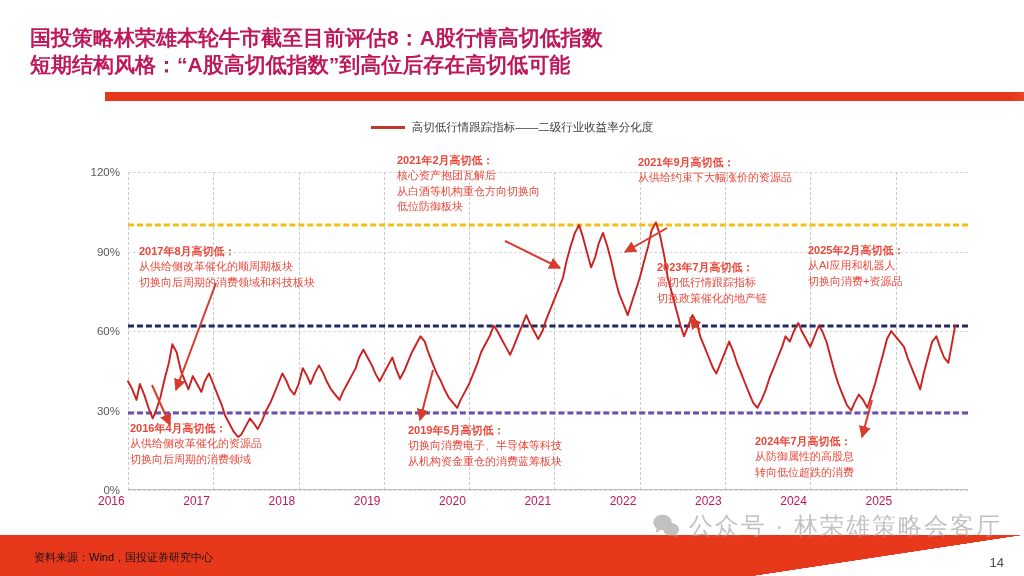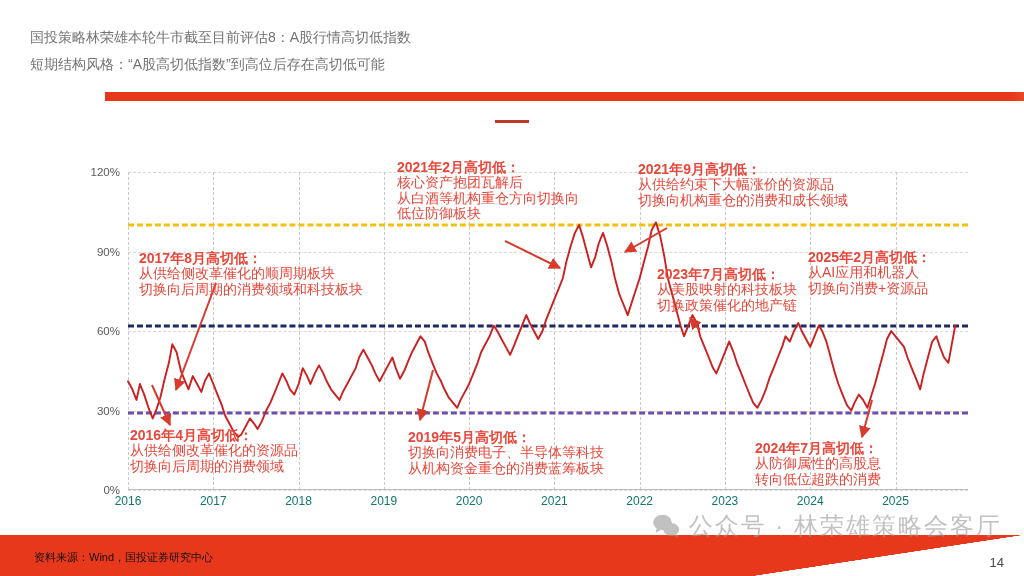--- a/index.html
+++ b/index.html
@@ -6,21 +6,21 @@
   body{
     width:1024px;height:576px;overflow:hidden;position:relative;
     background:#ffffff;
     font-family:"Liberation Sans","DejaVu Sans",sans-serif;
   }
   #slide{position:absolute;inset:0;background:#fff;}
 
   
   .title-wrap{position:absolute;left:30px;top:24px;width:960px;}
   .title-line{
-    font-size:14px;font-weight:normal;color:#737373;line-height:27px;
+    font-size:21px;font-weight:bold;color:#be185d;line-height:27px;
     letter-spacing:0px;white-space:nowrap;
   }
   .title-rule-fade{
     position:absolute;left:105px;top:92px;width:1030px;height:9px;
     background:linear-gradient(to right,#e8381b 0%,#e8381b 88%,#f6b9ad 100%);
   }
 
   
   .legend{
     position:absolute;left:0;top:120px;width:1024px;
@@ -33,34 +33,34 @@
   .plot{position:absolute;left:128px;top:172px;width:840px;height:318px;}
   .plot-frame{position:absolute;inset:0;}
   .grid-v{position:absolute;top:0;bottom:0;width:0;border-left:1px dashed #c9c9c9;}
   .grid-h{position:absolute;left:0;right:0;height:0;border-top:1px dashed #d8d8d8;}
   .axis-bottom{position:absolute;left:0;right:0;bottom:0;height:0;border-top:1px solid #bdbdbd;}
   .ylabel{
     position:absolute;width:56px;text-align:right;
     font-size:11.5px;color:#5a5a5a;transform:translateY(-50%);
   }
   .xlabel{
-    position:absolute;top:322px;width:60px;text-align:center;
-    font-size:12px;color:#0f766e;transform:translateX(-50%);
+    position:absolute;top:322px;width:60px;text-align:left;
+    font-size:12px;color:#be185d;transform:translateX(-50%);
   }
 
   
   .ref{position:absolute;left:0;right:0;height:0;transform:translateY(-50%);}
   .ref.yellow{border-top:3px dashed #f2c015;}
   .ref.navy{border-top:3.2px dashed #1f2a63;}
   .ref.purple{border-top:3px dashed #6b4fa8;}
 
   svg.series{position:absolute;left:0;top:0;width:840px;height:318px;overflow:visible;}
 
   
-  .ann{position:absolute;color:#e8473a;font-size:14px;line-height:15.4px;white-space:nowrap;margin-top:7px;}
+  .ann{position:absolute;color:#e8473a;font-size:11px;line-height:15.4px;white-space:nowrap;}
   .ann .hd{font-weight:bold;}
   .ann div{white-space:nowrap;}
 
   
   .footer-bar{
     position:absolute;left:0;bottom:0;width:1024px;height:41px;background:#e8381b;
   }
   .footer-bar:after{
     content:"";position:absolute;right:0;top:0;height:41px;width:270px;
     background:linear-gradient(to bottom right,#e8381b 49.6%,#ffffff 50%);
@@ -84,20 +84,21 @@
 <div id="slide">
 
   <div class="title-wrap">
     <div class="title-line">国投策略林荣雄本轮牛市截至目前评估8：A股行情高切低指数</div>
     <div class="title-line">短期结构风格：“A股高切低指数”到高位后存在高切低可能</div>
   </div>
   <div class="title-rule-fade"></div>
 
   <div class="legend">
     <span class="legend-swatch"></span>
+    <span class="legend-label">高切低行情跟踪指标——二级行业收益率分化度</span>
   </div>
 
   <div class="plot" id="plot">
     <div class="plot-frame" id="gridlayer">
         <div class="grid-h" style="top: 318px;"></div>
         <div class="grid-h" style="top: 238.5px;"></div>
         <div class="grid-h" style="top: 159px;"></div>
         <div class="grid-h" style="top: 79.5px;"></div>
         <div class="grid-h" style="top: 0px;"></div>
         <div class="grid-v" style="left: 0px;"></div>
@@ -163,25 +164,24 @@
       </div>
       <div class="ann" style="left: 397px; top: 153px;">
         <div class="hd">2021年2月高切低：</div>
         <div>核心资产抱团瓦解后</div>
         <div>从白酒等机构重仓方向切换向</div>
         <div>低位防御板块</div>
       </div>
       <div class="ann" style="left: 638px; top: 155px;">
         <div class="hd">2021年9月高切低：</div>
         <div>从供给约束下大幅涨价的资源品</div>
-        <div>切换向机构重仓的消费和成长领域</div>
       </div>
       <div class="ann" style="left: 657px; top: 260px;">
         <div class="hd">2023年7月高切低：</div>
-        <div>从美股映射的科技板块</div>
+        <div>高切低行情跟踪指标</div>
         <div>切换政策催化的地产链</div>
       </div>
       <div class="ann" style="left: 808px; top: 243px;">
         <div class="hd">2025年2月高切低：</div>
         <div>从AI应用和机器人</div>
         <div>切换向消费+资源品</div>
       </div>
       <div class="ann" style="left: 130px; top: 421px;">
         <div class="hd">2016年4月高切低：</div>
         <div>从供给侧改革催化的资源品</div>

